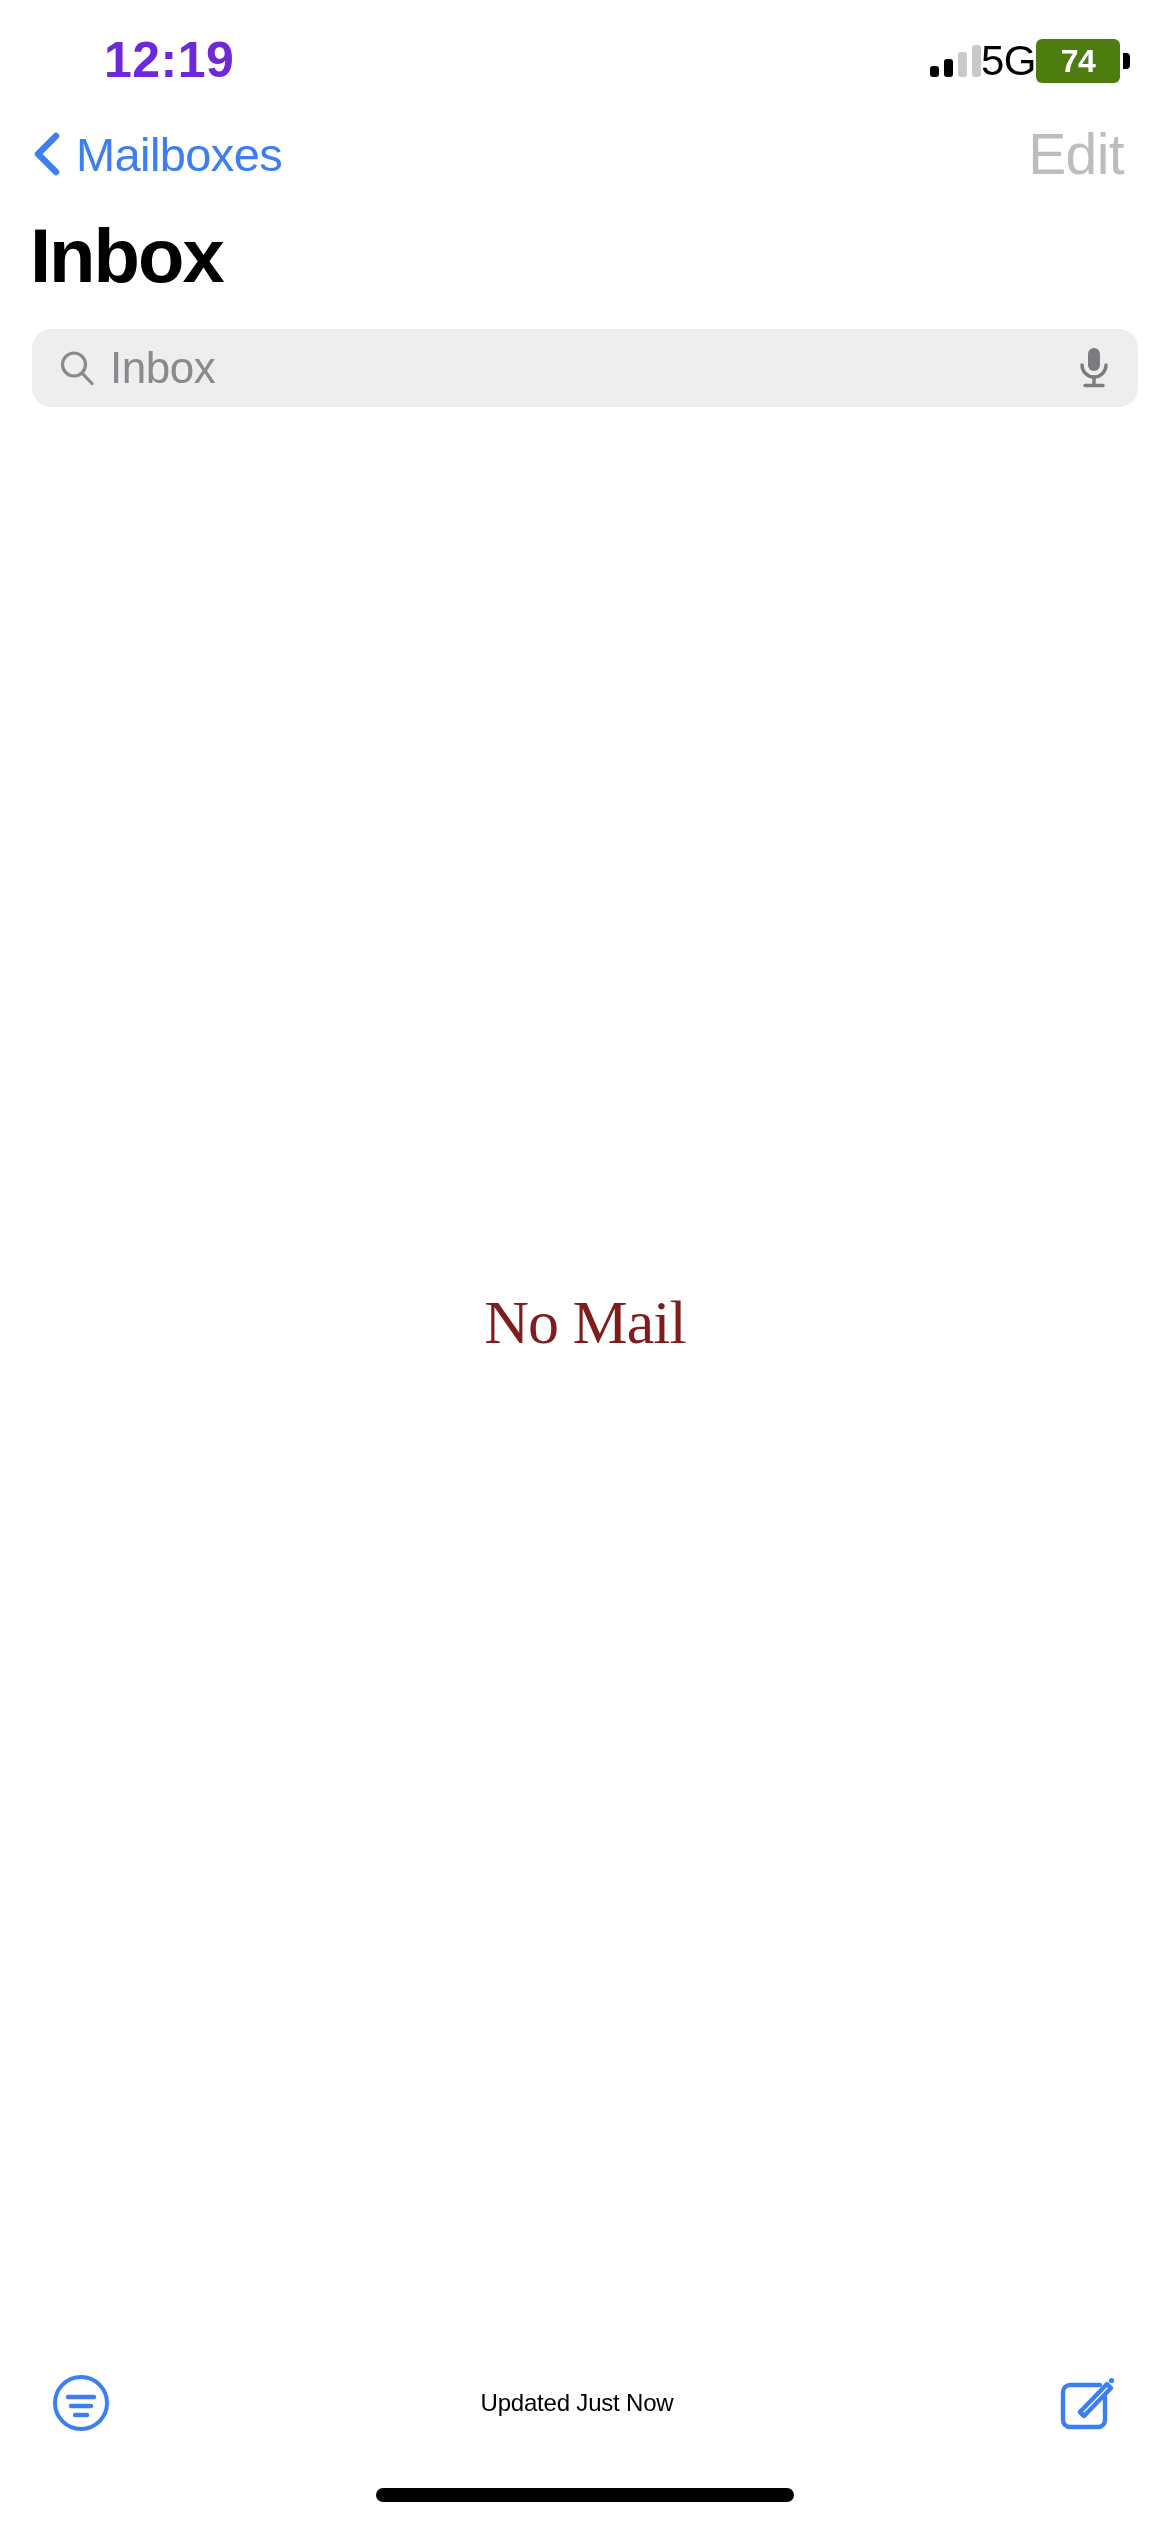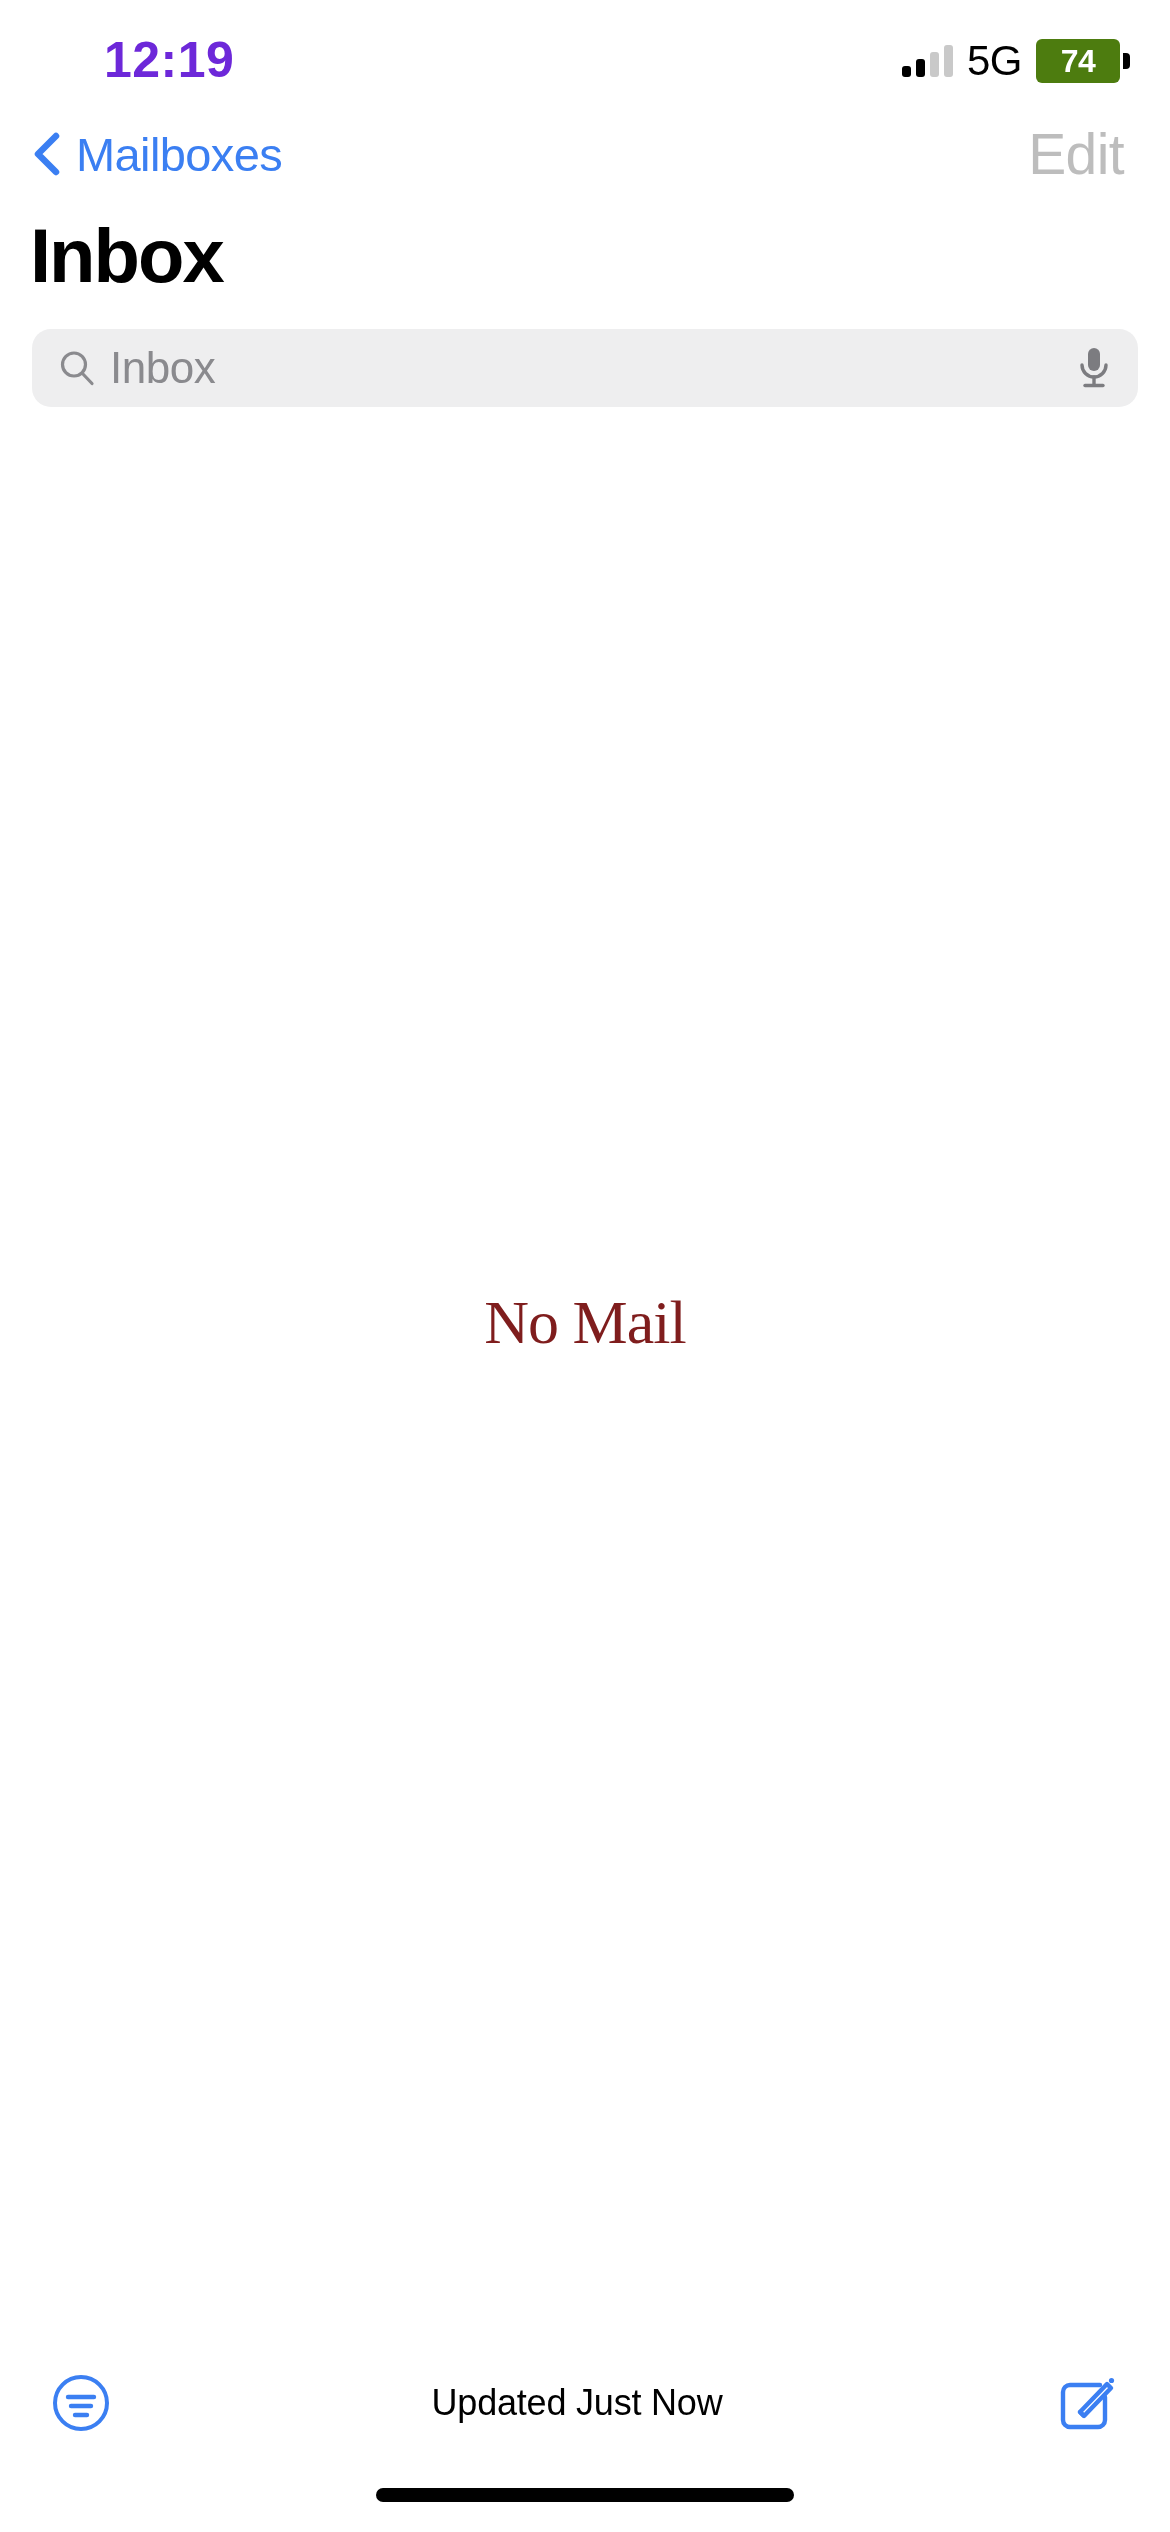--- a/index.html
+++ b/index.html
@@ -36,21 +36,20 @@
     font-size:50px;
     font-weight:bold;
     color:#6d28d9;
     letter-spacing:0.5px;
     margin-left:104px;
     margin-top:12px;
   }
   .status-right {
     display:flex;
     align-items:center;
-    gap:14px;
     margin-top:14px;
     margin-right:-22px;
   }
 
   
   .signal-bars {
     display:flex;
     align-items:flex-end;
     gap:5px;
     height:32px;
@@ -217,21 +216,21 @@
     align-items:center;
     justify-content:center;
     cursor:pointer;
   }
   .filter-icon { width:58px; height:58px; display:block; }
   .compose-icon { width:62px; height:62px; display:block; }
   .toolbar-status {
     position:absolute;
     left:0; right:16px;
     text-align:center;
-    font-size:36px;
+    font-size:24px;
     color:#000;
     letter-spacing:-0.2px;
     pointer-events:none;
   }
 
   
   .home-indicator-area {
     flex:0 0 66px;
     display:flex;
     align-items:flex-start;

